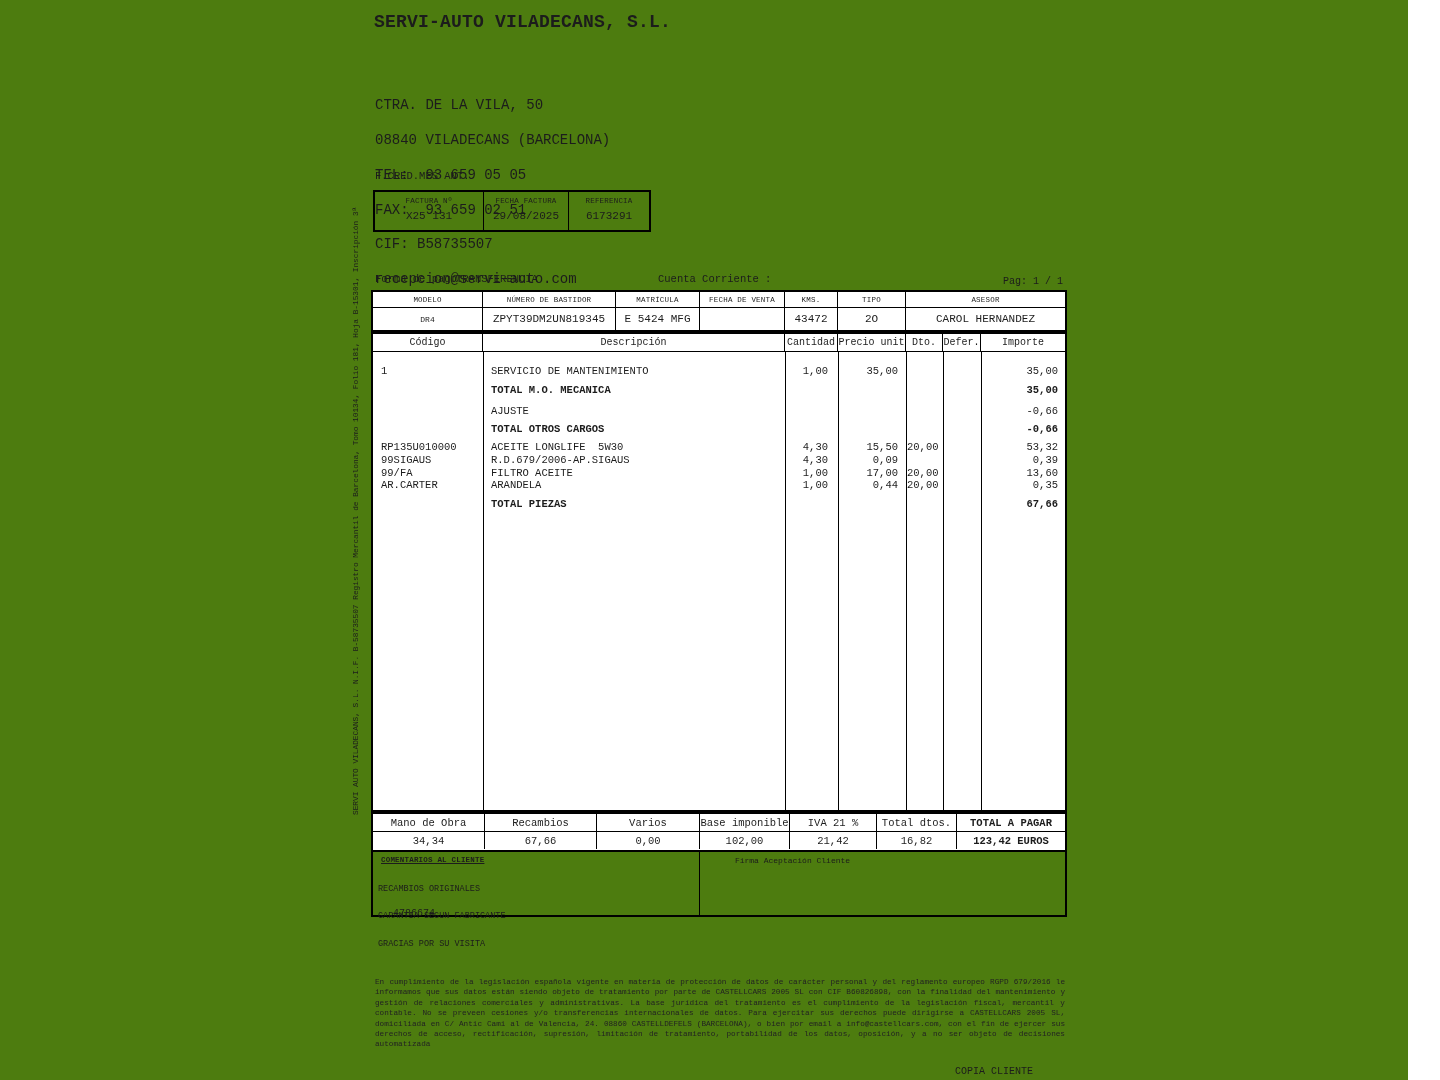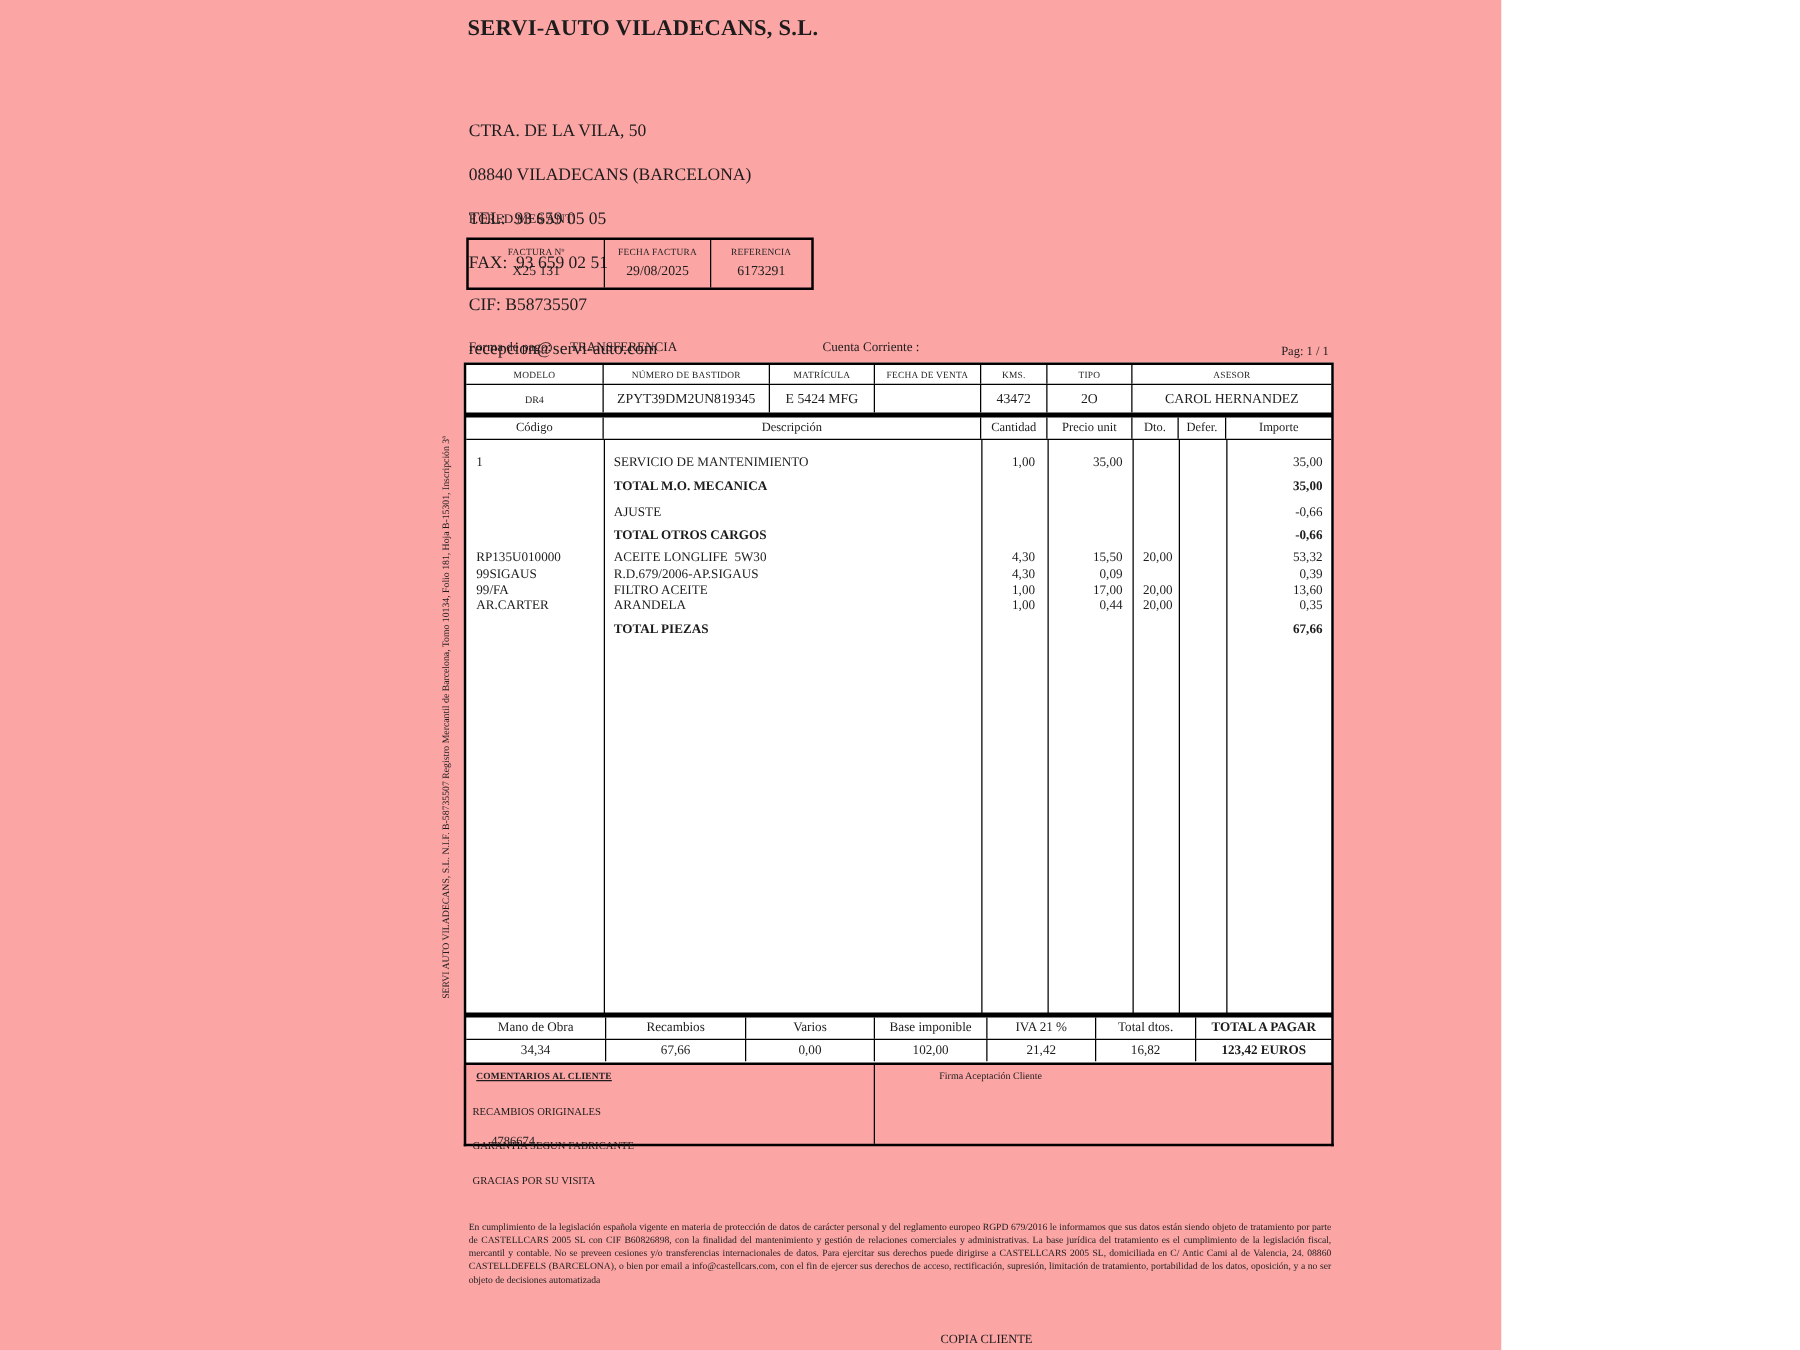--- a/index.html
+++ b/index.html
@@ -1,17 +1,17 @@
 <!DOCTYPE html>
 <html><head>
 <meta charset="utf-8">
 <style>
   html,body{margin:0;padding:0;background:#ffffff;}
-  .page{position:relative;width:1201px;height:1080px;background:#fca5a5;overflow:hidden;
-        font-family:Liberation Serif, serif;color:#1c1c1c;}
+  .page{position:relative;width:1408px;height:1080px;background:#4d7c0f;overflow:hidden;
+        font-family:Liberation Mono, monospace;color:#1c1c1c;}
   .abs{position:absolute;}
   
   .company-name{left:374px;top:12px;font-size:18px;font-weight:bold;letter-spacing:.2px;}
   .address{left:375px;top:77px;font-size:14px;line-height:11.6px;white-space:pre;}
   .fcred{left:375px;top:170px;font-size:10.5px;}
   
   .invbox{left:373px;top:190px;width:278px;height:42px;border:2px solid #000;box-sizing:border-box;display:flex;}
   .invcol{height:100%;box-sizing:border-box;display:flex;flex-direction:column;align-items:center;}
   .invcol.b{border-right:1px solid #000;}
   .ib-label{font-size:7.5px;margin-top:5px;letter-spacing:.2px;}

